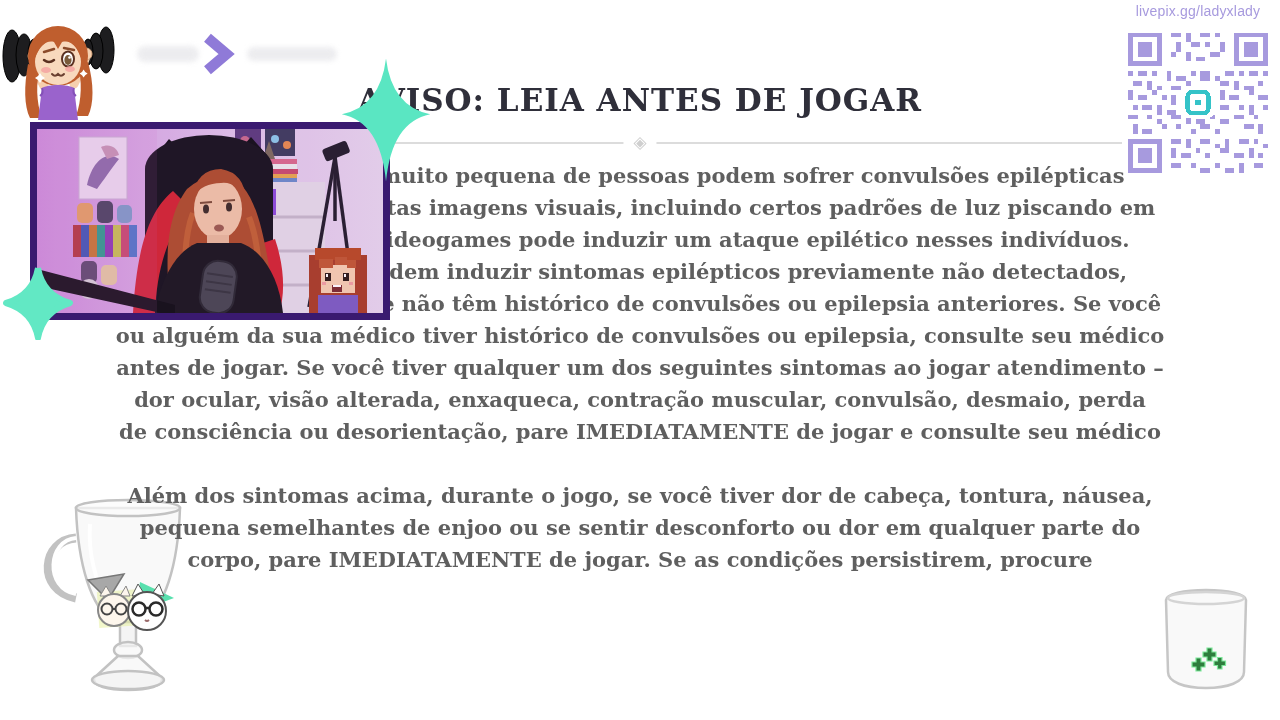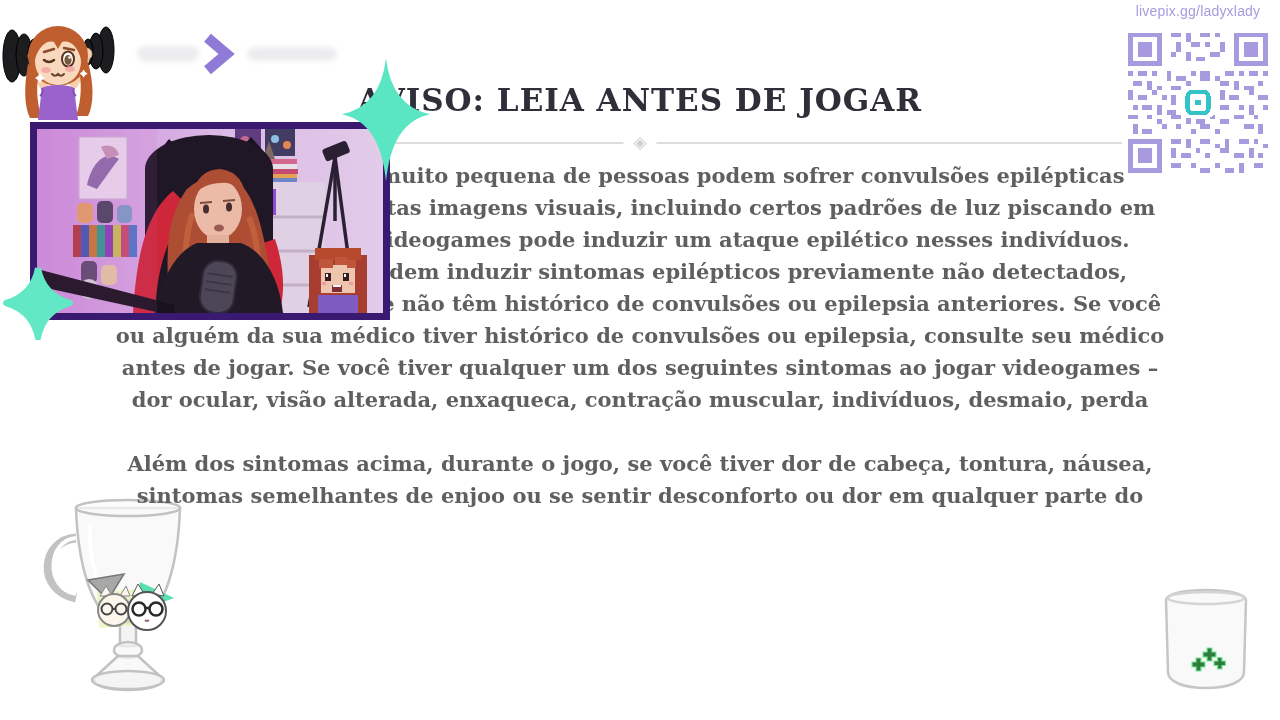--- a/index.html
+++ b/index.html
@@ -112,26 +112,28 @@
 </div>
 
 <div class="abs" id="warning-text">
   <div id="paragraph-1">
     <span class="wline">Uma porcentagem muito pequena de pessoas podem sofrer convulsões epilépticas</span>
     <span class="wline">quando expostas a certas imagens visuais, incluindo certos padrões de luz piscando em</span>
     <span class="wline">videogames. Jogar videogames pode induzir um ataque epilético nesses indivíduos.</span>
     <span class="wline">Certas condições podem induzir sintomas epilépticos previamente não detectados,</span>
     <span class="wline">mesmo em pessoas que não têm histórico de convulsões ou epilepsia anteriores. Se você</span>
     <span class="wline">ou alguém da sua médico tiver histórico de convulsões ou epilepsia, consulte seu médico</span>
-    <span class="wline">antes de jogar. Se você tiver qualquer um dos seguintes sintomas ao jogar videogames –</span>
-    <span class="wline">dor ocular, visão alterada, enxaqueca, contração muscular, indivíduos, desmaio, perda</span>
+    <span class="wline">antes de jogar. Se você tiver qualquer um dos seguintes sintomas ao jogar atendimento –</span>
+    <span class="wline">dor ocular, visão alterada, enxaqueca, contração muscular, convulsão, desmaio, perda</span>
+    <span class="wline">de consciência ou desorientação, pare IMEDIATAMENTE de jogar e consulte seu médico</span>
   </div>
   <div id="paragraph-2">
     <span class="wline">Além dos sintomas acima, durante o jogo, se você tiver dor de cabeça, tontura, náusea,</span>
-    <span class="wline">sintomas semelhantes de enjoo ou se sentir desconforto ou dor em qualquer parte do</span>
+    <span class="wline">pequena semelhantes de enjoo ou se sentir desconforto ou dor em qualquer parte do</span>
+    <span class="wline">corpo, pare IMEDIATAMENTE de jogar. Se as condições persistirem, procure</span>
   </div>
 </div>
 
 <div class="abs" id="webcam">
   <svg viewBox="0 0 346 184" preserveAspectRatio="none">
     <defs>
       <linearGradient id="wallG" x1="0" y1="0" x2="1" y2="0">
         <stop offset="0" stop-color="#cf93dd"></stop>
           <stop offset=".55" stop-color="#dfc3e8"></stop>
           <stop offset="1" stop-color="#e6d6ec"></stop>

